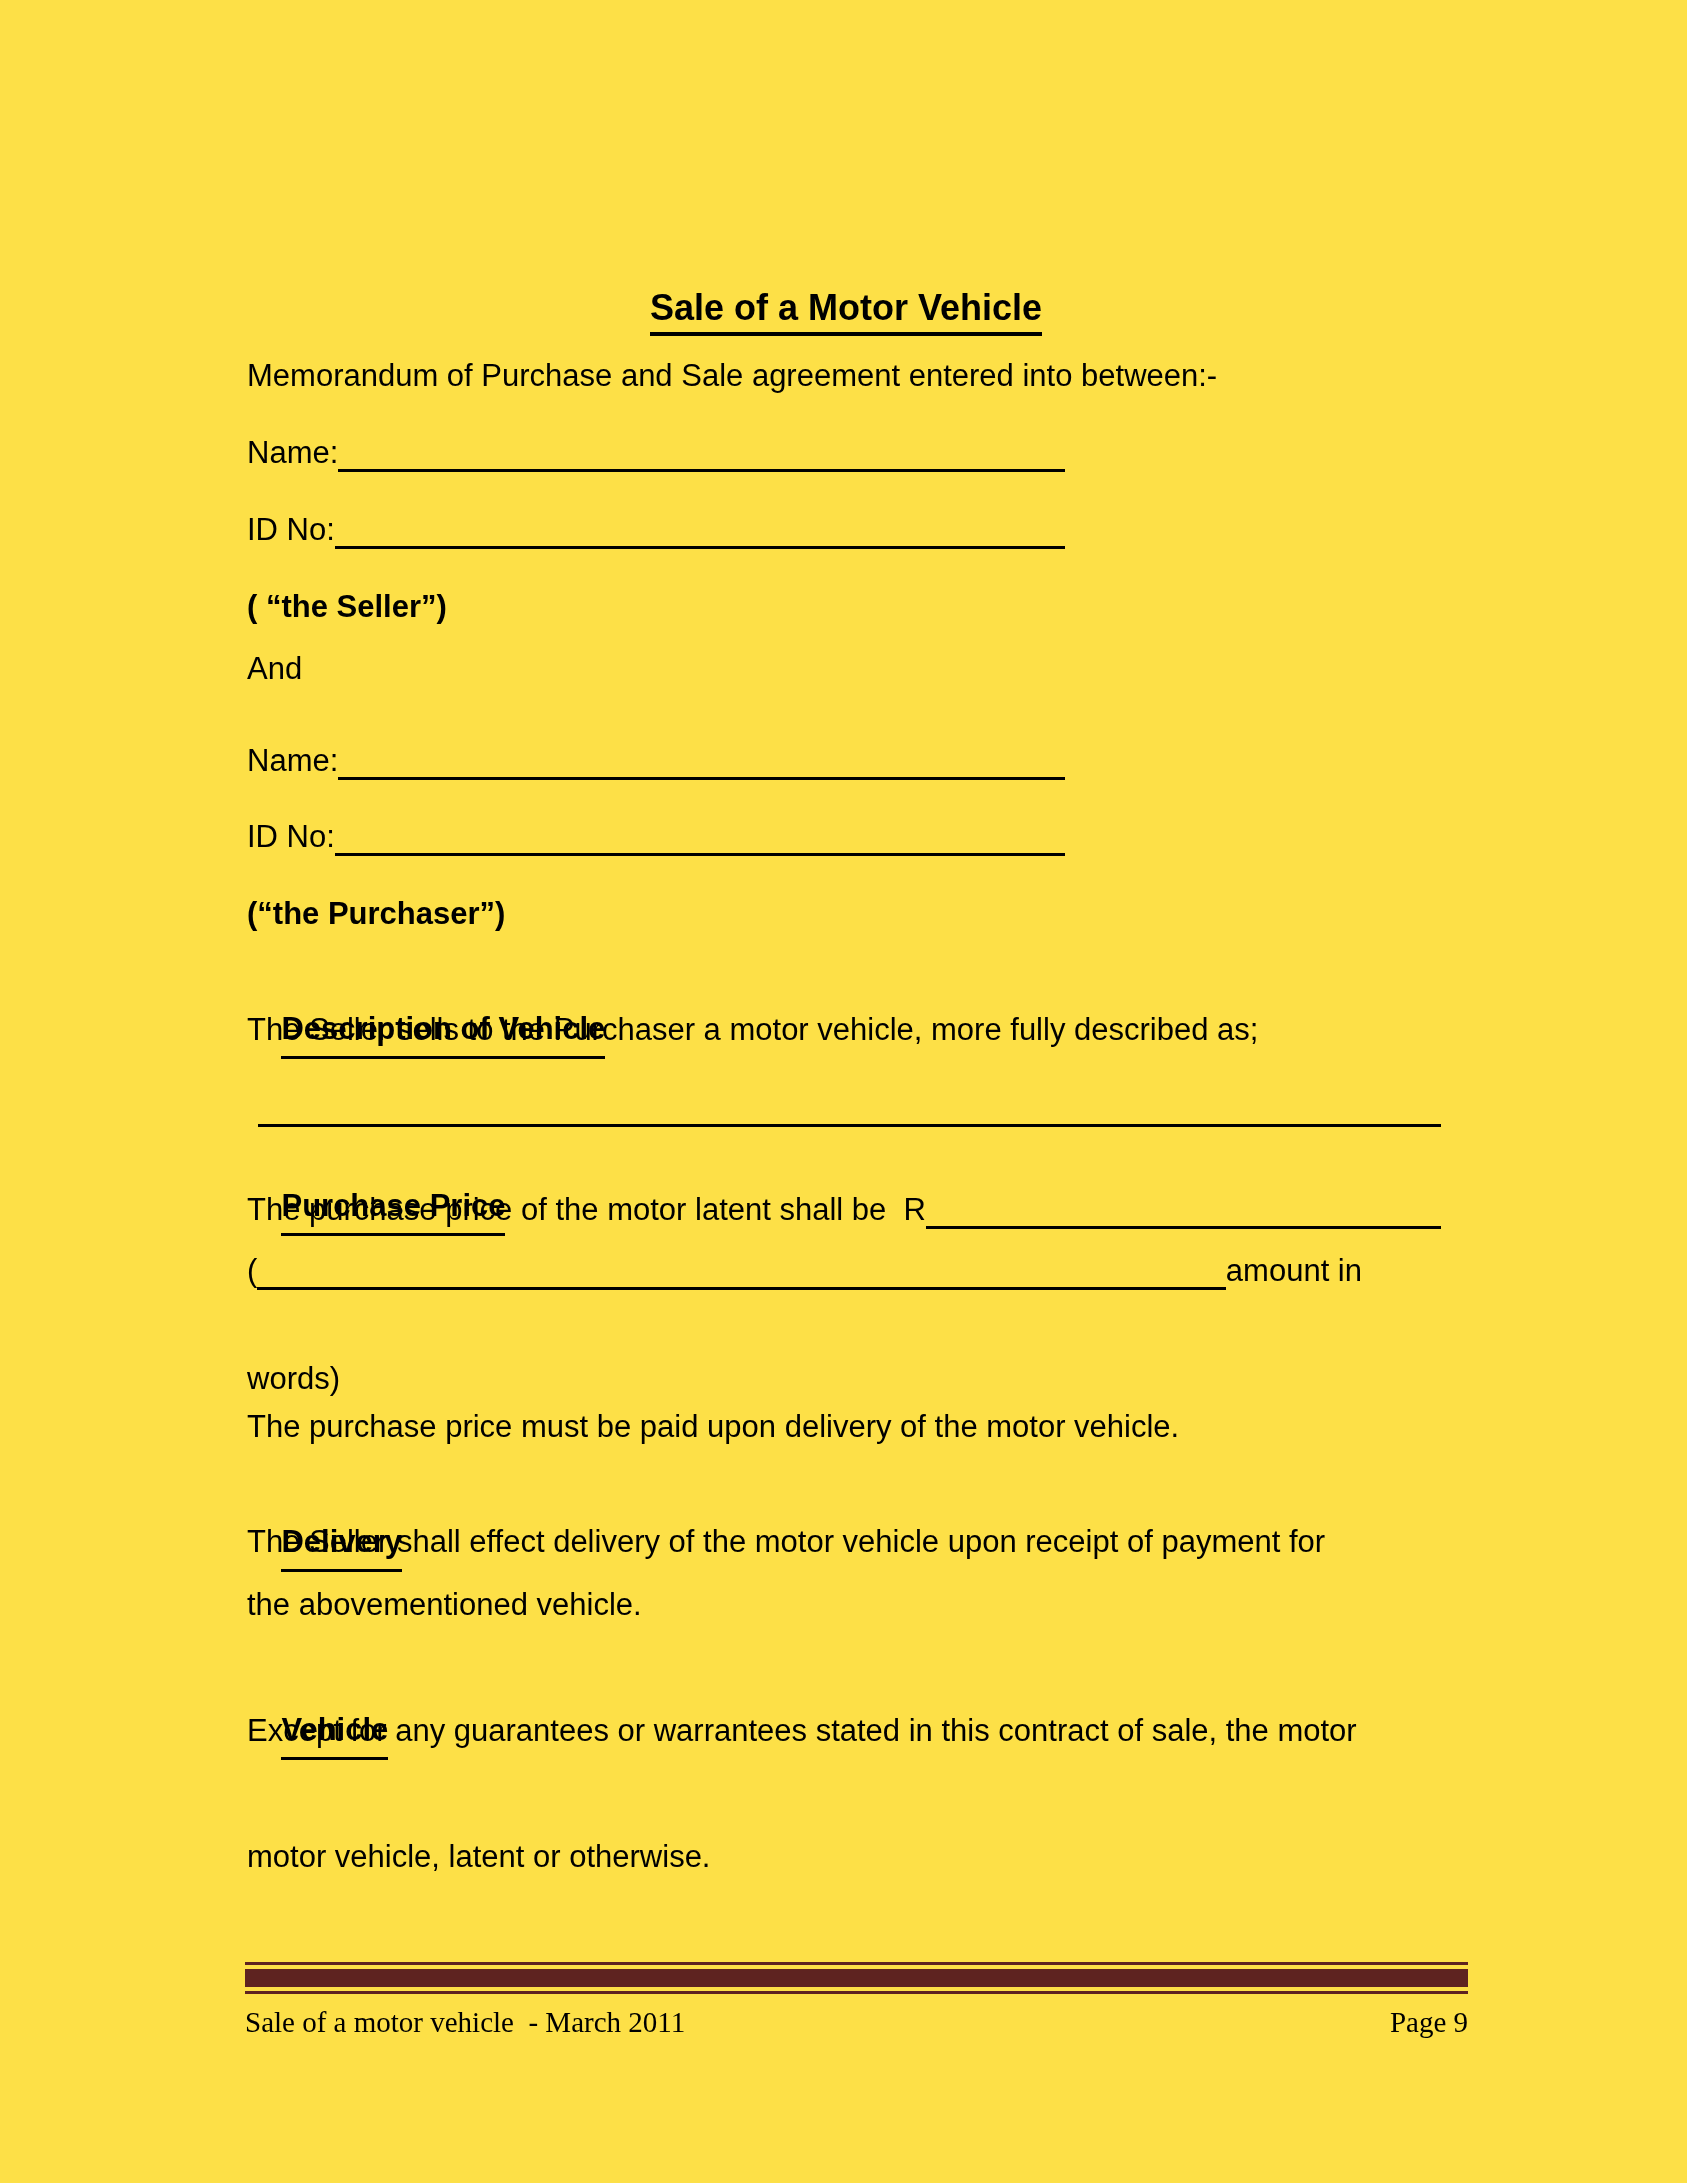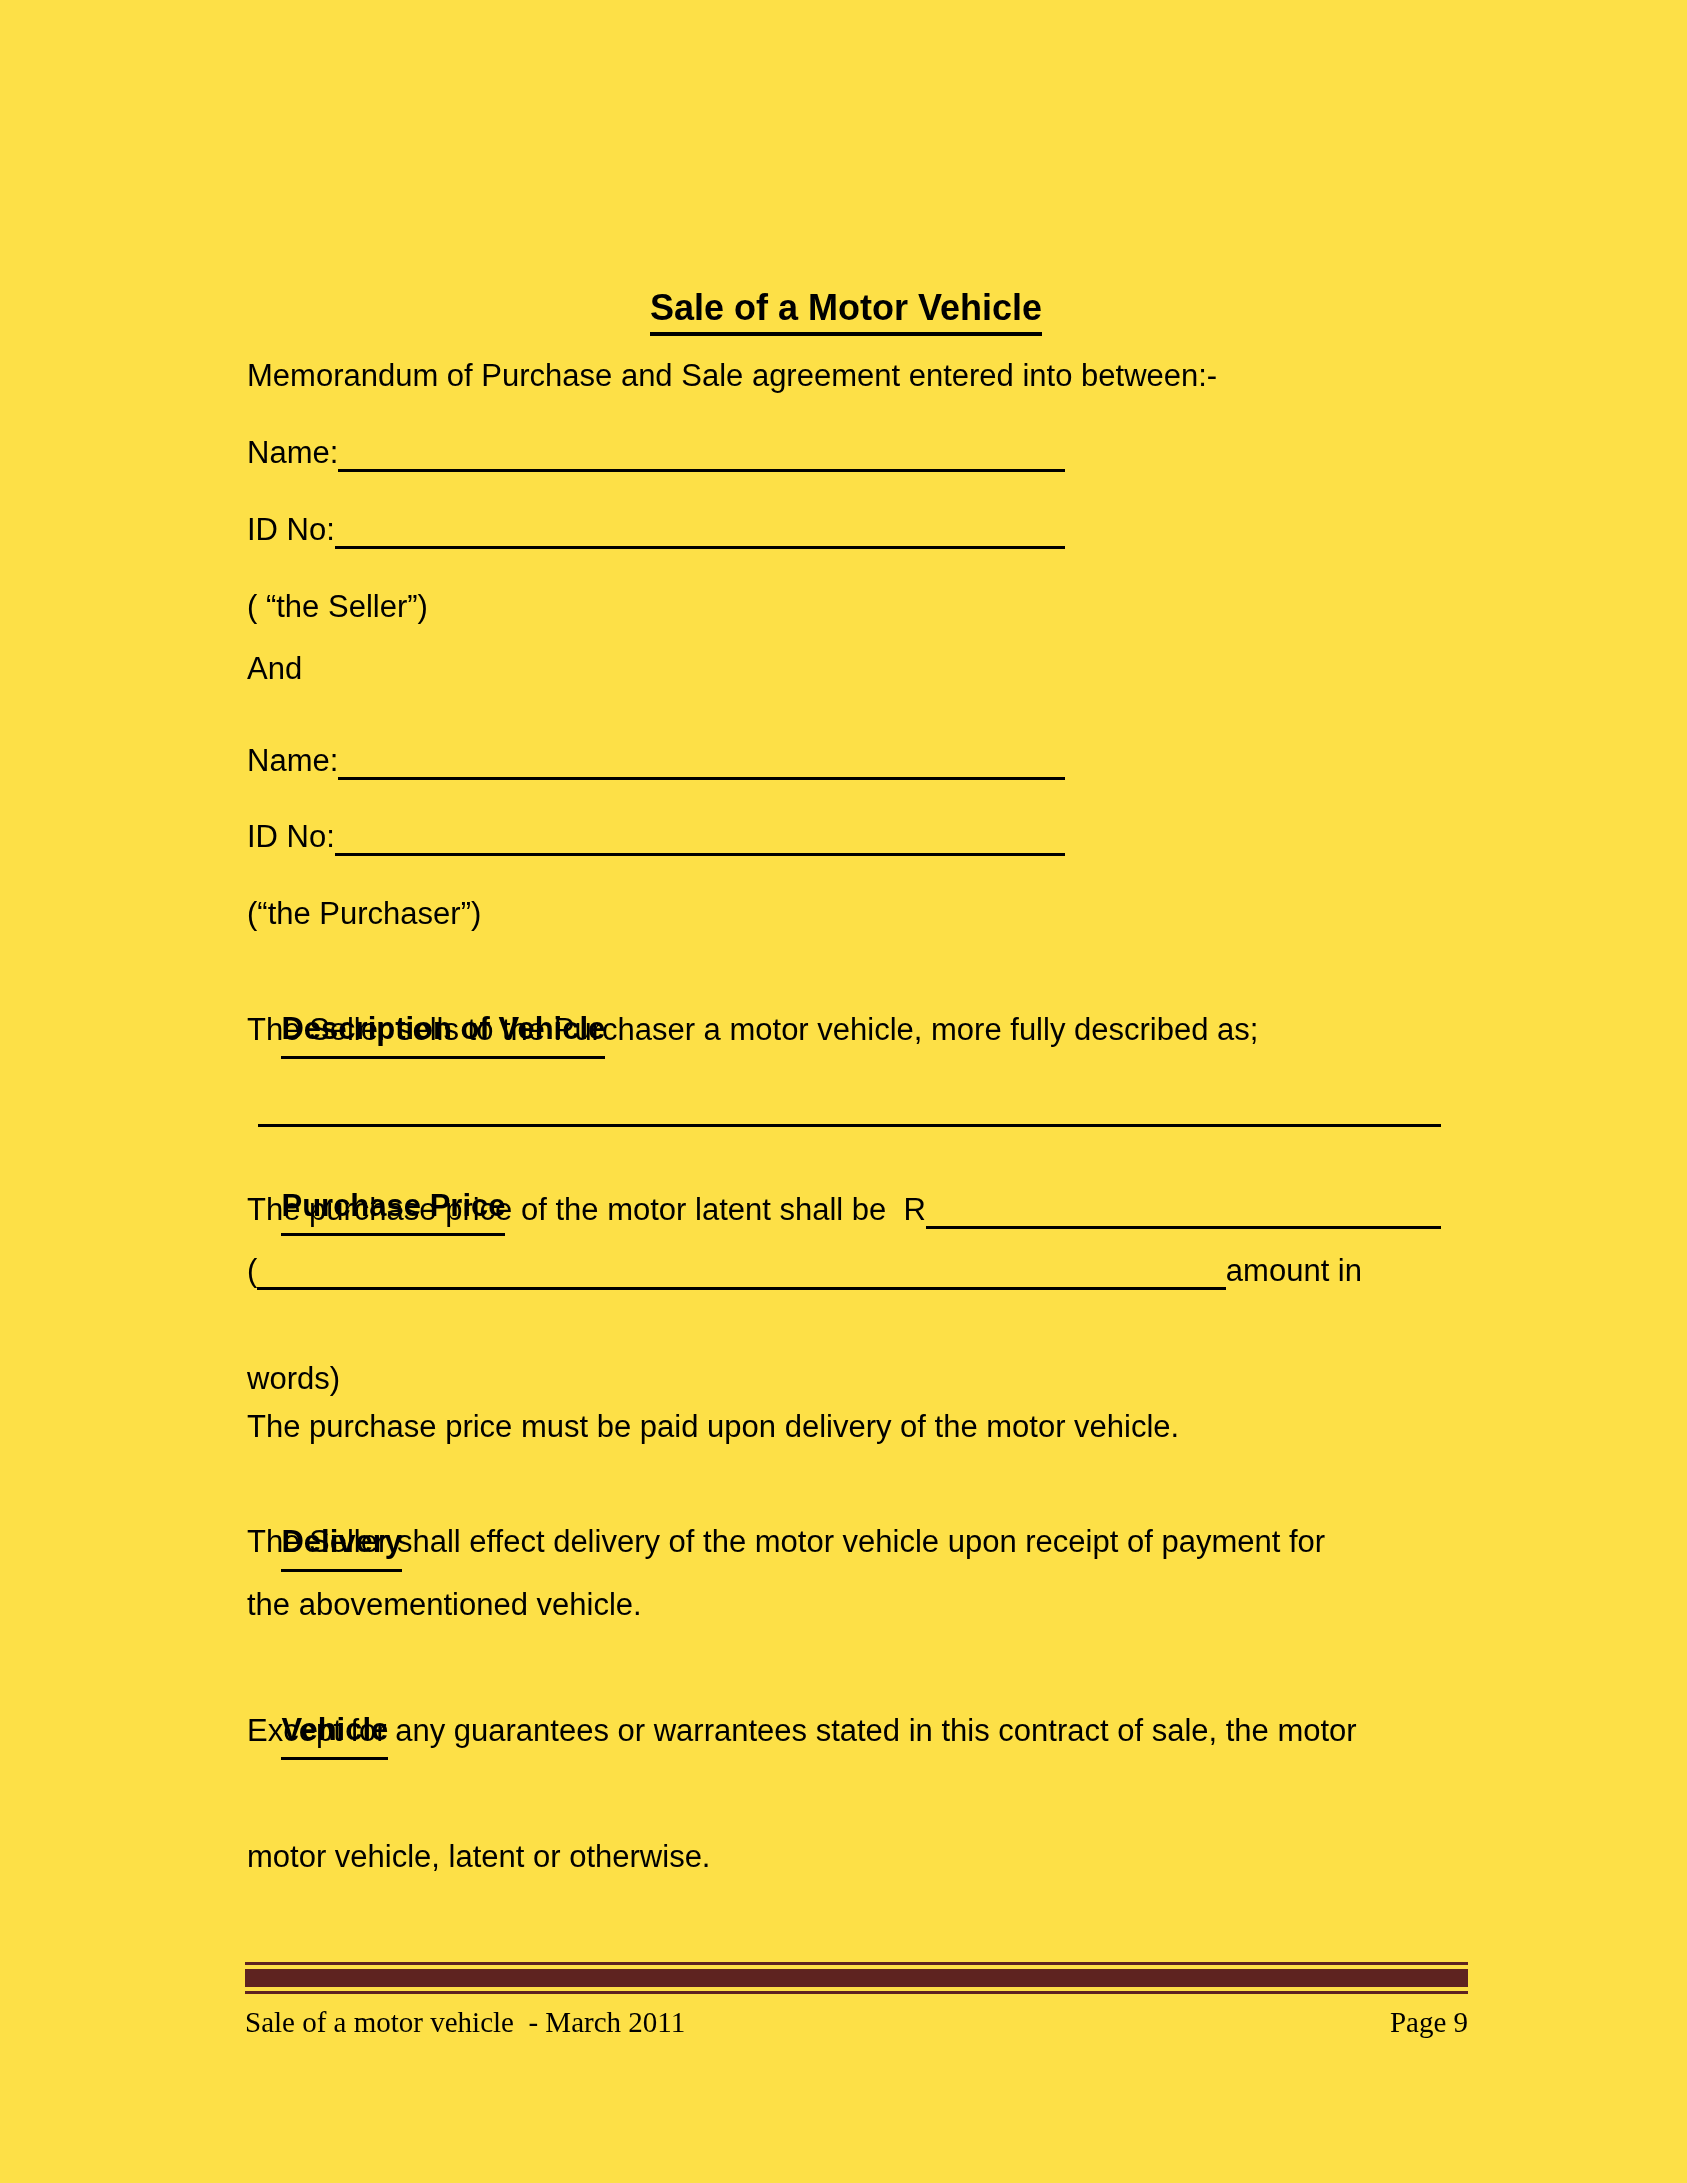--- a/index.html
+++ b/index.html
@@ -26,21 +26,21 @@
   }
   .row {
     display: flex;
     align-items: flex-start;
   }
   .blank {
     flex: 1;
     height: 35px;
     border-bottom: 3.5px solid #000000;
   }
-  .bold { font-weight: normal; text-align: center; }
+  .bold { font-weight: bold; text-align: center; }
   .hd {
     font-weight: bold;
     border-bottom: 3.5px solid #000000;
     padding-bottom: 10px;
     display: inline-block;
     line-height: 35px;
   }
   .title-wrap {
     position: absolute;
     left: 247px;

